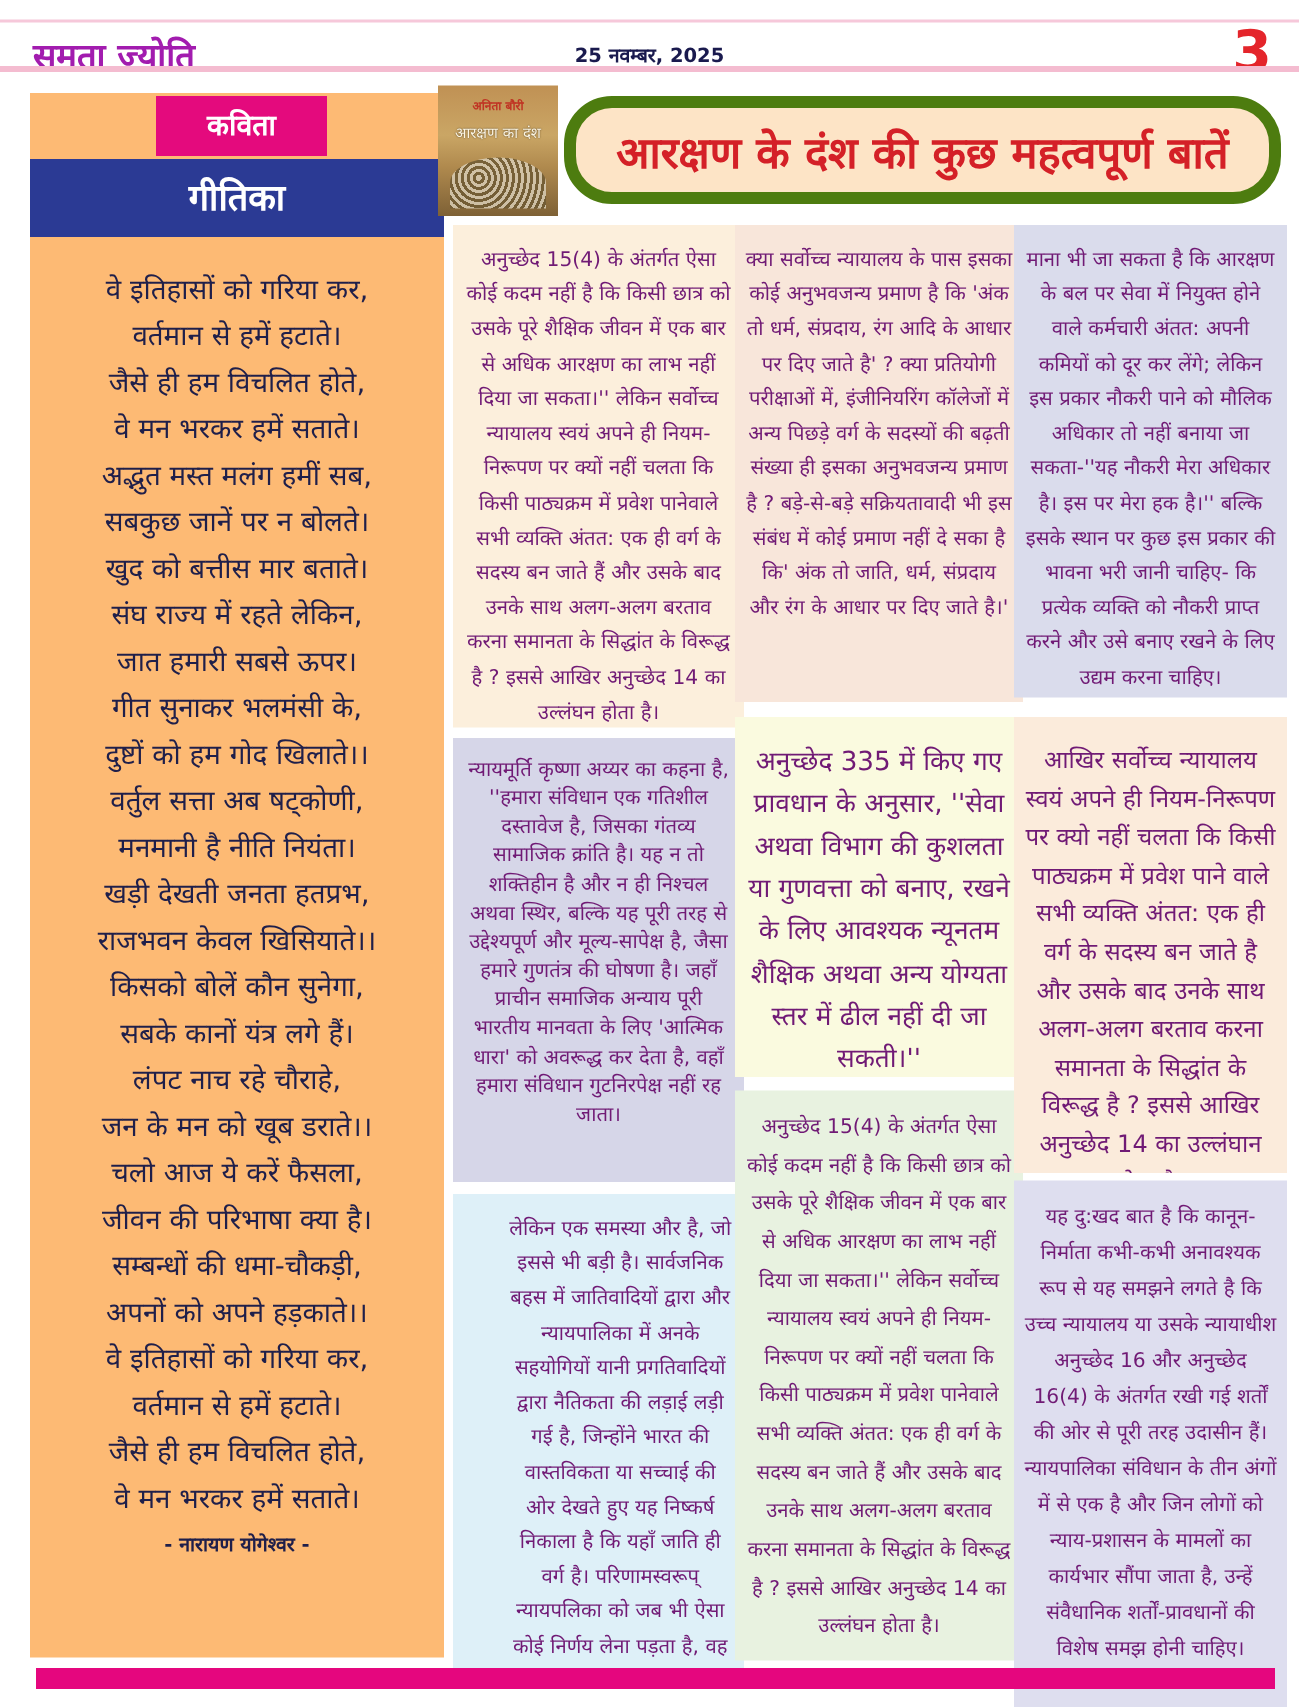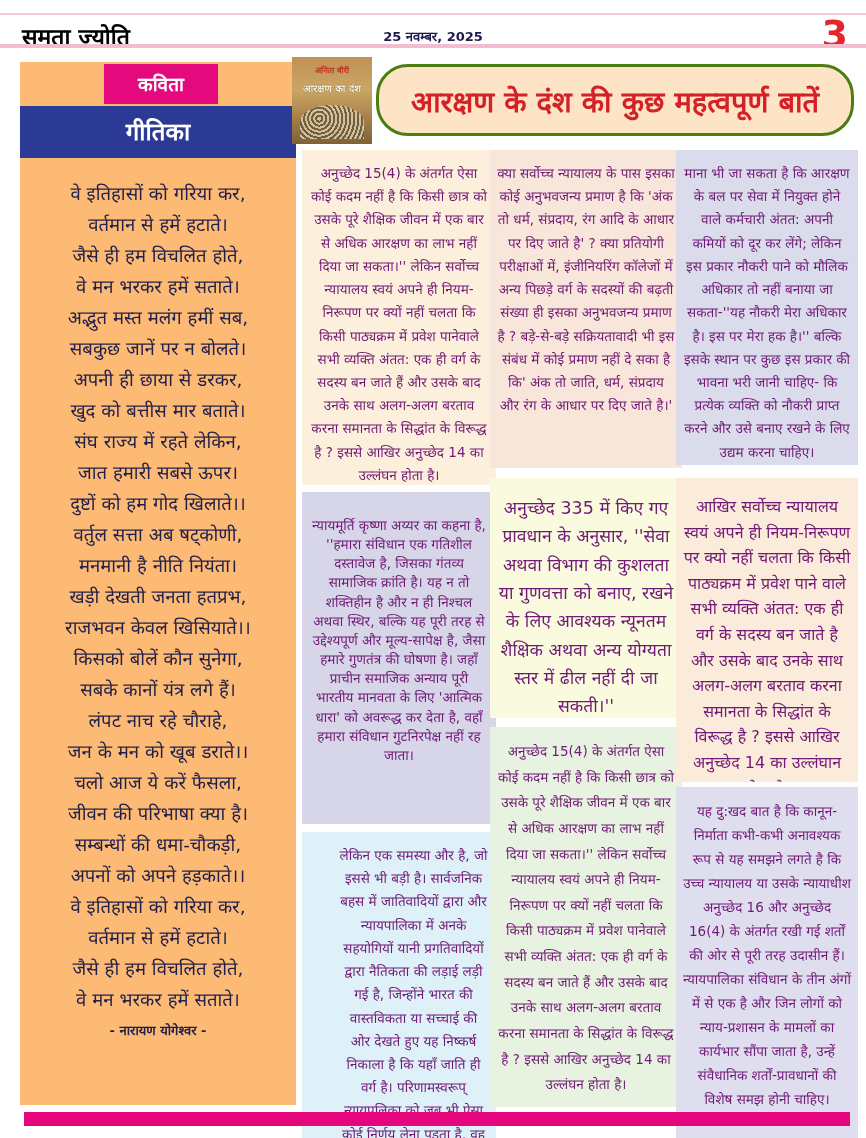--- a/index.html
+++ b/index.html
@@ -3,21 +3,21 @@
 <meta charset="utf-8">
 <style>
   * { margin:0; padding:0; box-sizing:border-box; }
   html,body { width:866px; height:1138px; background:#ffffff;
     font-family:"DejaVu Sans","Liberation Sans",sans-serif; }
   body { position:relative; overflow:hidden; }
 
   .topline { position:absolute; top:13px; left:0; width:866px; height:2px; background:#f6c8da; }
 
   .header { position:absolute; top:20px; left:0; width:866px; height:30px; }
-  .brand { position:absolute; left:22px; top:0; font-size:23px; font-weight:bold; color:#000000;text-align:center; }
+  .brand { position:absolute; left:22px; top:0; font-size:23px; font-weight:bold; color:#a21caf;text-align:center; }
   .issue-date { position:absolute; left:0; right:0; top:7px; text-align:center; font-size:13px; font-weight:bold; color:#1a1a4e; }
   .pageno { position:absolute; right:18px; top:-8px; font-size:38px; font-weight:bold; color:#e4252b; }
   .header-rule { position:absolute; top:44px; left:0; width:866px; height:4px; background:#f4bcd0; }
 
   
   .poem-panel { position:absolute; left:20px; top:62px; width:276px; height:1043px;
     background:#fdba74; overflow:hidden; }
   .kavita-badge { position:absolute; left:84px; top:2px; width:114px; height:40px;
     background:#e40a7d; color:#ffffff; font-size:19px; font-weight:bold;
     text-align:center; line-height:40px; }
@@ -26,40 +26,40 @@
     text-align:center; line-height:52px; }
   .poem-body { position:absolute; left:0; top:108px; width:276px; padding:8px 6px 0 6px; }
   .pline { text-align:center; font-size:18.5px; line-height:31px; color:#1f1f4a; }
   .pauthor { text-align:center; font-size:13px; line-height:32px; font-weight:bold; color:#1f1f4a; }
 
   
   .cover { position:absolute; left:292px; top:57px; width:80px; height:87px;
     background:linear-gradient(180deg,#c09154 0%,#caa665 38%,#b08a4e 62%,#7e6136 100%);
     overflow:hidden; text-align:center; }
   .cover-author { margin-top:7px; font-size:8px; font-weight:bold; color:#c03424; }
-  .cover-title { margin-top:6px; font-size:10px; font-weight:bold; color:#fdf6e3;
+  .cover-title { margin-top:6px; font-size:10px; font-weight:normal; color:#fdf6e3;
     text-shadow:0 0 1px #3a2a10; }
   .cover-art { margin:10px auto 0 auto; width:64px; height:34px; border-radius:50% 50% 0 0;
     background:repeating-radial-gradient(circle at 30% 40%, #d8cdb6 0 2px, #6e5a34 2px 4px); opacity:.85; }
 
   .banner { position:absolute; left:376px; top:64px; width:478px; height:72px;
-    background:#fde4c6; border:3px solid #4d7c0f; border-radius:32px;
+    background:#fde4c6; border:8px solid #4d7c0f; border-radius:32px;
     display:flex; align-items:center; justify-content:center; }
   .banner-title { font-size:29px; font-weight:bold; color:#d42027; white-space:nowrap; }
 
   
   .col { position:absolute; top:150px; }
   .col1 { left:302px; width:194px; }
   .col2 { left:490px; width:192px; }
   .col3 { left:676px; width:182px; }
   .block { width:100%; overflow:hidden; text-align:center; color:#701a75;
     font-size:13.5px; line-height:1.72; padding:12px 7px; }
   .block p { margin:0; }
   .c1b1 { height:335px; margin-bottom:7px; }
-  .c1b2 { height:332px; margin-bottom:8px; line-height:1.42; padding-top:24px; }
+  .c1b2 { height:296px; margin-bottom:8px; line-height:1.42; padding-top:12px; }
   .c1b3 { height:320px;padding-left:36px; }
   .c2b1 { height:318px; margin-bottom:10px; }
   .c2b2 { height:240px; margin-bottom:9px; font-size:17.5px; line-height:1.62; padding-top:16px; }
   .c2b3 { height:380px; line-height:1.9; }
   .c3b1 { height:315px; margin-bottom:13px; }
   .c3b2 { height:304px; margin-bottom:5px; font-size:16px; line-height:1.6; padding-top:16px; }
   .c3b3 { height:404px; line-height:1.78; }
 
   .bottom-bar { position:absolute; left:24px; top:1112px; width:826px; height:14px; background:#e5067e; }
 </style>
@@ -78,24 +78,24 @@
 <div class="poem-panel">
   <div class="kavita-badge">कविता</div>
   <div class="geetika-bar">गीतिका</div>
   <div class="poem-body">
     <div class="pline">वे इतिहासों को गरिया कर,</div>
     <div class="pline">वर्तमान से हमें हटाते।</div>
     <div class="pline">जैसे ही हम विचलित होते,</div>
     <div class="pline">वे मन भरकर हमें सताते।</div>
     <div class="pline">अद्भुत मस्त मलंग हमीं सब,</div>
     <div class="pline">सबकुछ जानें पर न बोलते।</div>
-    <div class="pline">अपनी ही छाया से डरकर,</div>
     <div class="pline">खुद को बत्तीस मार बताते।</div>
     <div class="pline">संघ राज्य में रहते लेकिन,</div>
     <div class="pline">जात हमारी सबसे ऊपर।</div>
+    <div class="pline">गीत सुनाकर भलमंसी के,</div>
     <div class="pline">दुष्टों को हम गोद खिलाते।।</div>
     <div class="pline">वर्तुल सत्ता अब षट्कोणी,</div>
     <div class="pline">मनमानी है नीति नियंता।</div>
     <div class="pline">खड़ी देखती जनता हतप्रभ,</div>
     <div class="pline">राजभवन केवल खिसियाते।।</div>
     <div class="pline">किसको बोलें कौन सुनेगा,</div>
     <div class="pline">सबके कानों यंत्र लगे हैं।</div>
     <div class="pline">लंपट नाच रहे चौराहे,</div>
     <div class="pline">जन के मन को खूब डराते।।</div>
     <div class="pline">चलो आज ये करें फैसला,</div>

